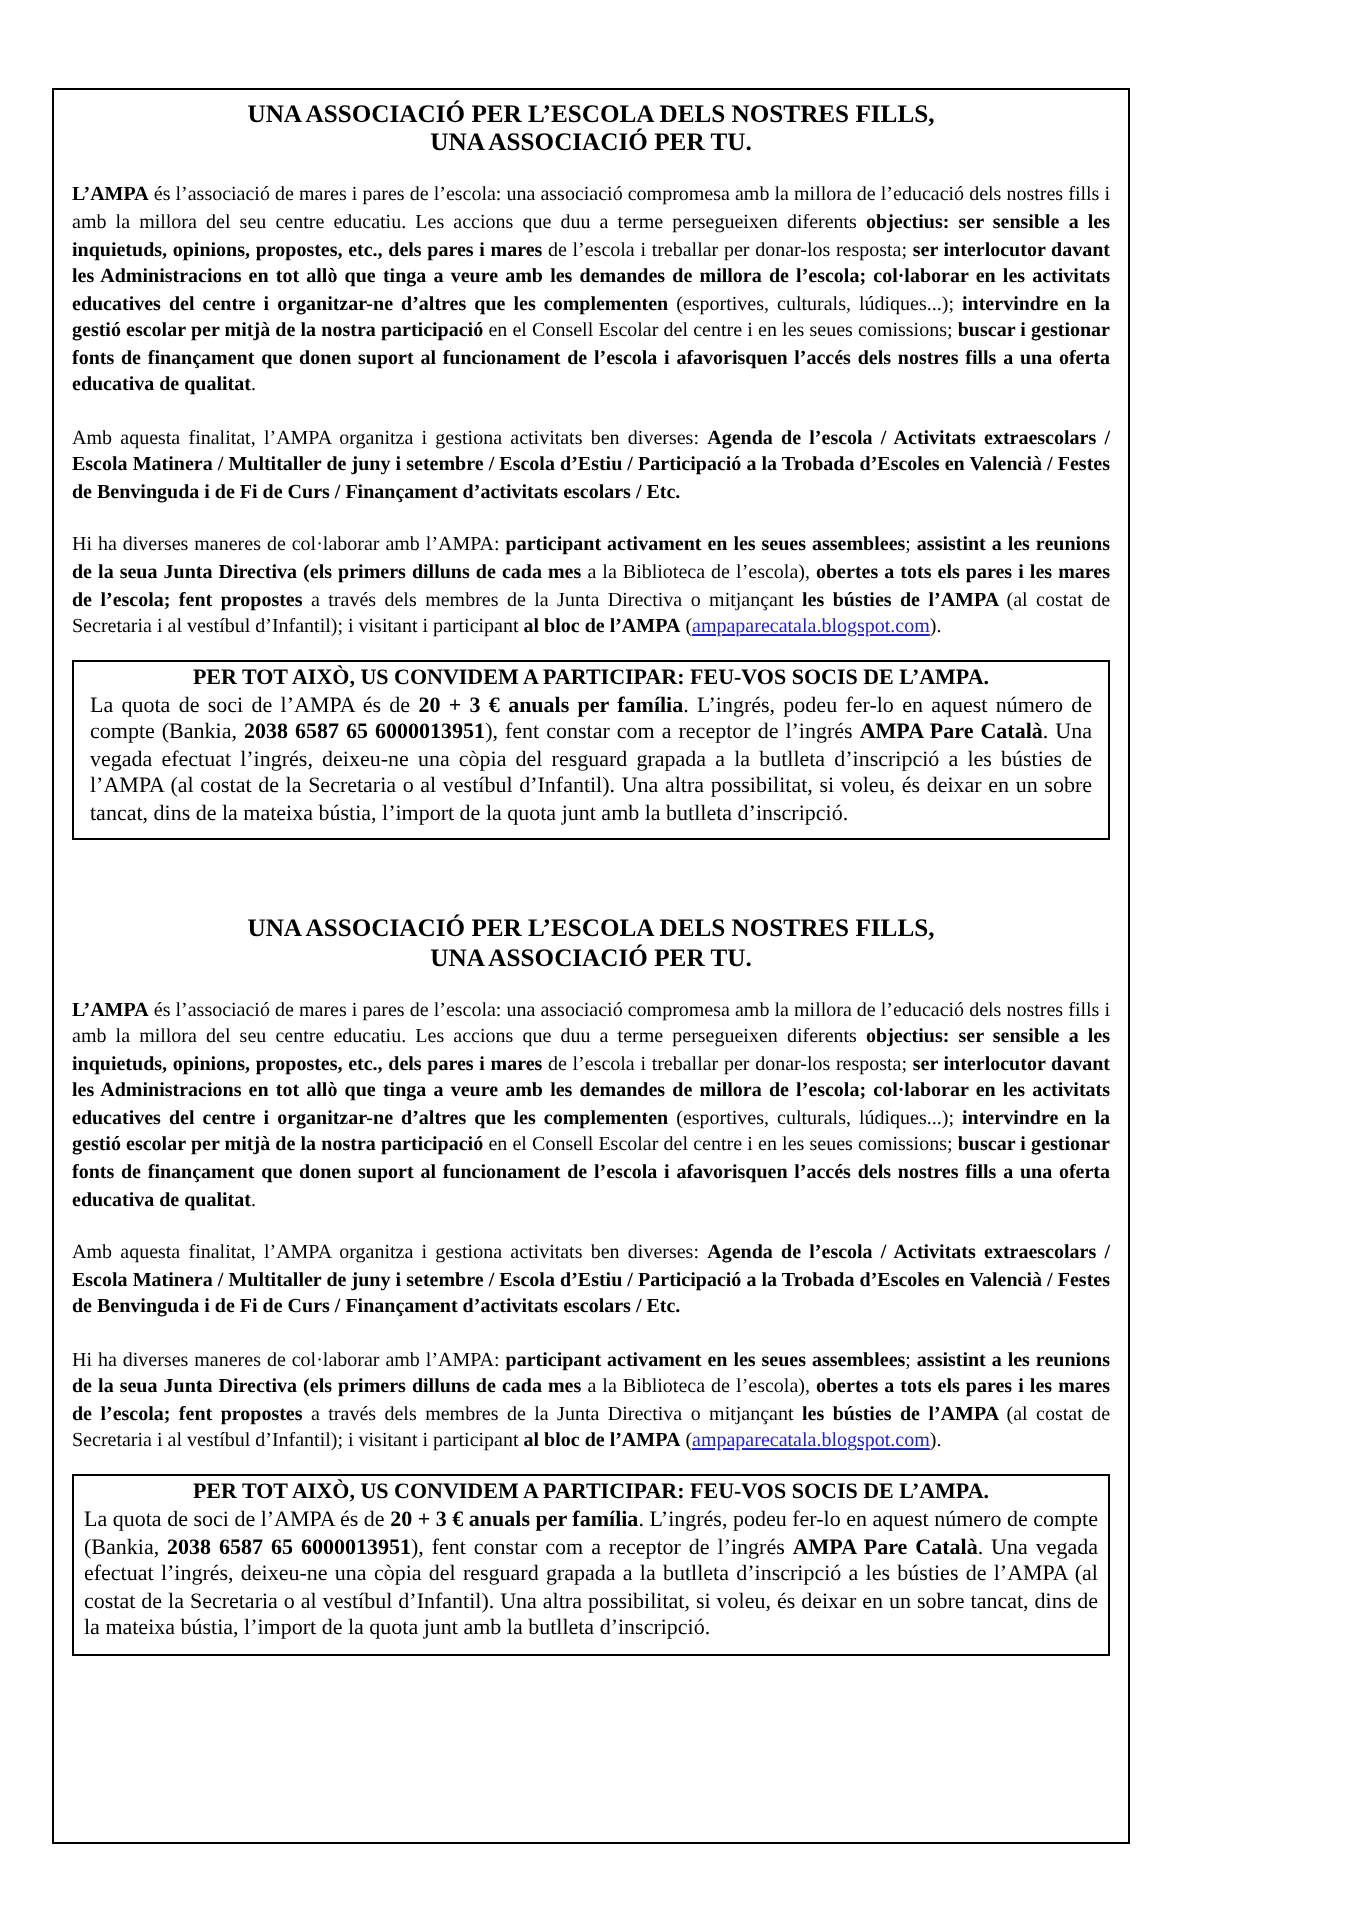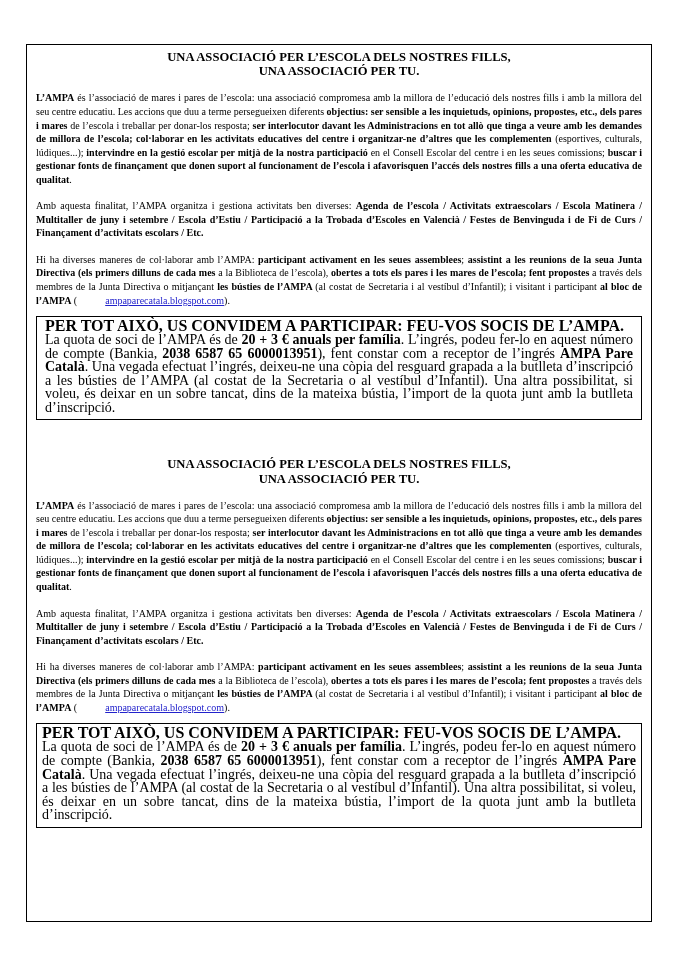--- a/index.html
+++ b/index.html
@@ -12,21 +12,21 @@
     height: 956px;
     position: relative;
     font-family: "Liberation Serif", serif;
     color: #000000;
     -webkit-font-smoothing: antialiased;
   }
   .page-border {
     position: absolute;
     left: 26px;
     top: 44px;
-    width: 626px;
+    width: 539px;
     height: 878px;
     border: 1px solid #000000;
     box-sizing: border-box;
     padding: 3px 9px 0 9px;
     overflow: hidden;
   }
   .doc-title {
     margin: 2px 0 4px 0;
     text-align: center;
     font-weight: bold;
@@ -40,33 +40,33 @@
     text-align: justify;
   }
   .b { font-weight: bold; }
   .invite-box {
     border: 1px solid #000000;
     margin-top: 9px;
     padding: 1px 8px 5px 8px;
   }
   .invite-box.tight { padding-left: 5px; padding-right: 5px; }
   .invite-heading {
-    text-align: left;
+    text-align: center;
     font-weight: bold;
-    font-size: 16px;
+    font-size: 11px;
     line-height: 15px;
   }
   .invite-body {
-    font-size: 14px;
+    font-size: 11px;
     line-height: 13.55px;
     text-align: justify;
     font-family: Liberation Serif, serif;
   }
   .section-2 { margin-top: 37px; }
-  a.doc-link { text-decoration: underline; padding-left: 28px; }
+  a.doc-link { text-decoration: underline; }
 </style>
 </head>
 <body>
 
 <div class="page-border">
 
   <section>
     <h1 class="doc-title">
       <span>UNA ASSOCIACIÓ PER L’ESCOLA DELS NOSTRES FILLS,</span><br>
       <span>UNA ASSOCIACIÓ PER TU.</span>

